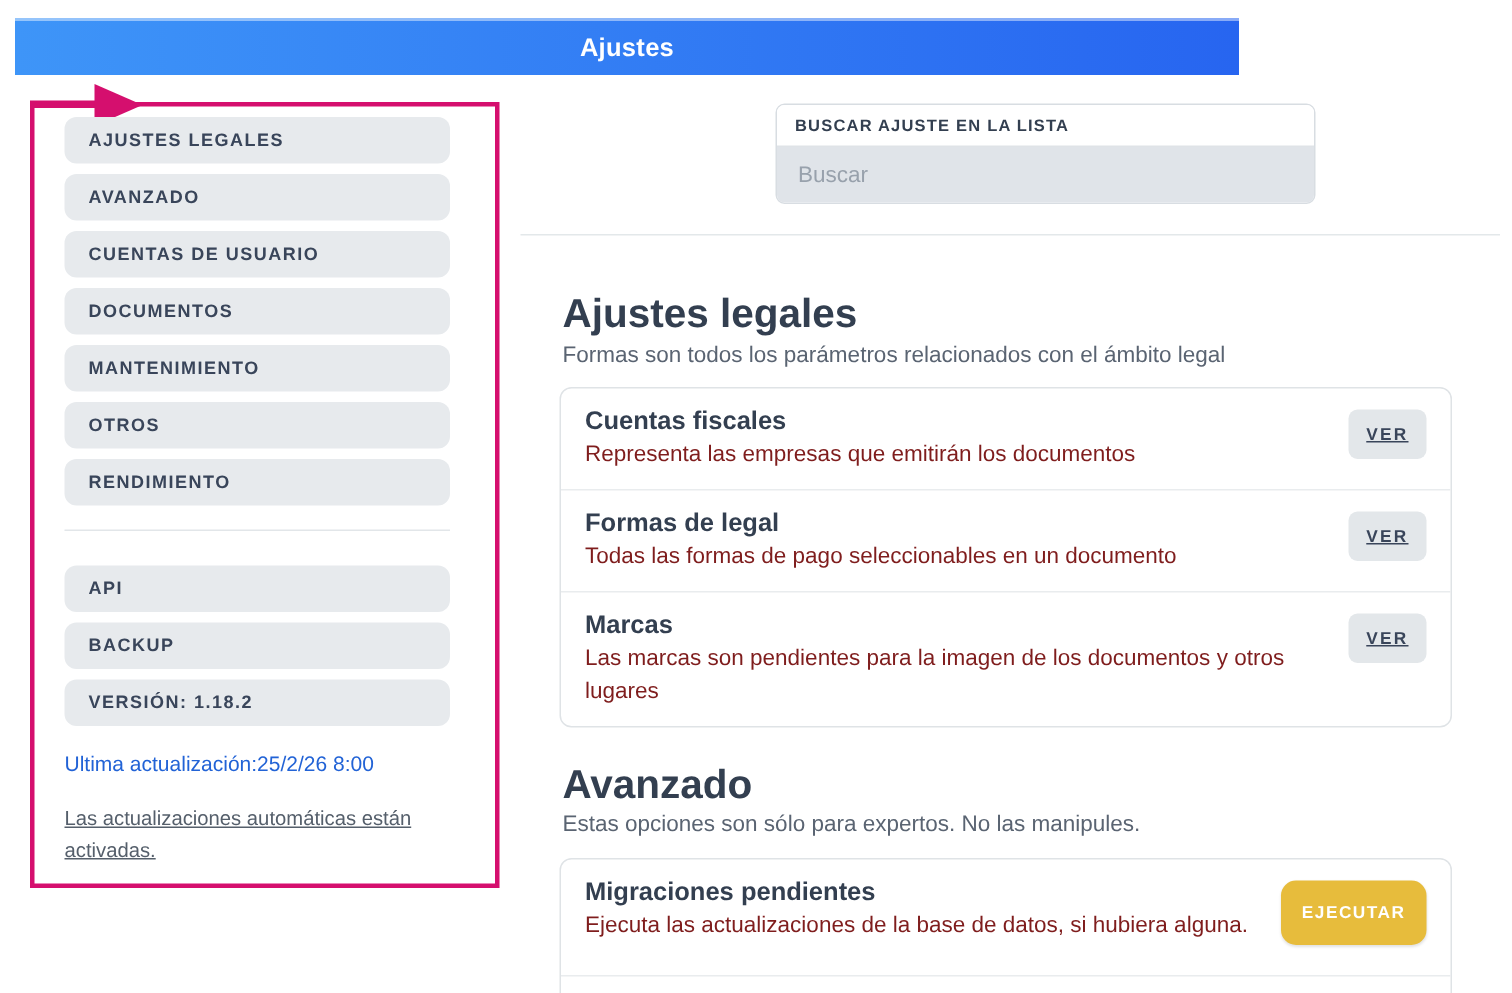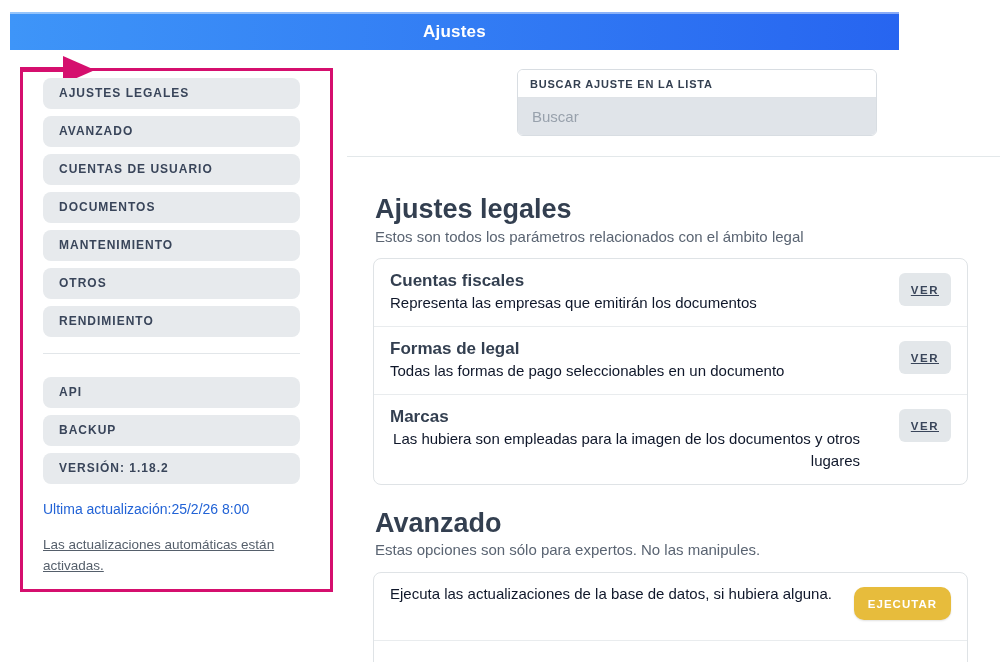--- a/index.html
+++ b/index.html
@@ -4,21 +4,21 @@
 <style>
   * { margin:0; padding:0; box-sizing:border-box; }
   html,body { background:#fff; }
   body {
     width:1008px; height:662px; position:relative; overflow:hidden;
     font-family:"Liberation Sans", sans-serif; color:#333f50;
   }
 
   
   .topbar {
-    position:absolute; left:10px; top:12px; width:889px; height:38px;
+    position:absolute; left:10px; top:12px; width:816px; height:38px;
     background:linear-gradient(90deg,#3e95f8 0%,#2765f0 100%);
     border-top:2px solid rgba(255,255,255,.45);
     display:flex; align-items:center; justify-content:center;
   }
   .topbar-title { color:#fff; font-size:17px; font-weight:bold; letter-spacing:.2px; }
 
   
   .annotation-box {
     position:absolute; left:20px; top:68px; width:313px; height:524px;
     border:3px solid #d50f6e; pointer-events:none;
@@ -83,29 +83,29 @@
   }
   .card-1 { top:258px; }
   .card-2 { top:572px; height:160px; }
   .card-row {
     display:flex; align-items:flex-start; justify-content:space-between;
     padding:10px 16px 12px 16px;
   }
   .card-row + .card-row { border-top:1px solid #e9ecee; }
   .row-text { max-width:470px; }
   .row-title { font-size:17px; font-weight:bold; color:#333f50; line-height:23px; }
-  .row-desc  { font-size:15px; color:#0f172a; line-height:22px;text-align:right; }
+  .row-desc  { font-size:15px; color:#7f1d1d; line-height:22px; }
   .btn-ver {
     flex:none; margin-top:4px; min-width:46px; height:33px; padding:0 12px;
     background:#e3e7ea; border:none; border-radius:6px; cursor:pointer;
     font-family:"Liberation Sans",sans-serif; font-size:11.5px; font-weight:bold;
     letter-spacing:1.5px; color:#39455a;text-decoration:underline;
   }
   .btn-ejecutar {
-    flex:none; margin-top:4px; min-width:93px; height:33px; padding:0 14px;
+    flex:none; margin-top:4px; min-width:93px; height:43px; padding:0 14px;
     background:#e7bc3c; border:none; border-radius:10px; cursor:pointer;
     box-shadow:0 1px 2px rgba(0,0,0,.12);
     font-family:"Liberation Sans",sans-serif; font-size:11.5px; font-weight:bold;
     letter-spacing:1px; color:#fff;
   }
   .card-2 .row-divider { border-top:1px solid #e9ecee; margin-top:8px; height:40px; }
 </style>
 </head>
 <body>
 
@@ -140,50 +140,51 @@
 </div>
 
 <div class="search-card">
   <span class="search-label">BUSCAR AJUSTE EN LA LISTA</span>
   <input class="search-input" type="text" placeholder="Buscar" style="">
 </div>
 
 <div class="main-divider"></div>
 
 <h2 class="section-title title-1">Ajustes legales</h2>
-<p class="section-subtitle subtitle-1">Estos son todos los parámetros relacionados con el ámbito legal</p>
+<p class="section-subtitle subtitle-1">Formas son todos los parámetros relacionados con el ámbito legal</p>
 
 <div class="card card-1">
   <div class="card-row">
     <div class="row-text">
       <div class="row-title">Cuentas fiscales</div>
       <div class="row-desc">Representa las empresas que emitirán los documentos</div>
     </div>
     <button class="btn-ver">VER</button>
   </div>
   <div class="card-row">
     <div class="row-text">
       <div class="row-title">Formas de legal</div>
       <div class="row-desc">Todas las formas de pago seleccionables en un documento</div>
     </div>
     <button class="btn-ver">VER</button>
   </div>
   <div class="card-row">
     <div class="row-text">
       <div class="row-title">Marcas</div>
-      <div class="row-desc">Las hubiera son empleadas para la imagen de los documentos y otros lugares</div>
+      <div class="row-desc">Las marcas son pendientes para la imagen de los documentos y otros lugares</div>
     </div>
     <button class="btn-ver">VER</button>
   </div>
 </div>
 
 <h2 class="section-title title-2">Avanzado</h2>
 <p class="section-subtitle subtitle-2">Estas opciones son sólo para expertos. No las manipules.</p>
 
 <div class="card card-2">
   <div class="card-row">
     <div class="row-text">
+      <div class="row-title">Migraciones pendientes</div>
       <div class="row-desc">Ejecuta las actualizaciones de la base de datos, si hubiera alguna.</div>
     </div>
     <button class="btn-ejecutar">EJECUTAR</button>
   </div>
   <div class="row-divider"></div>
 </div>
 
 </body></html>

